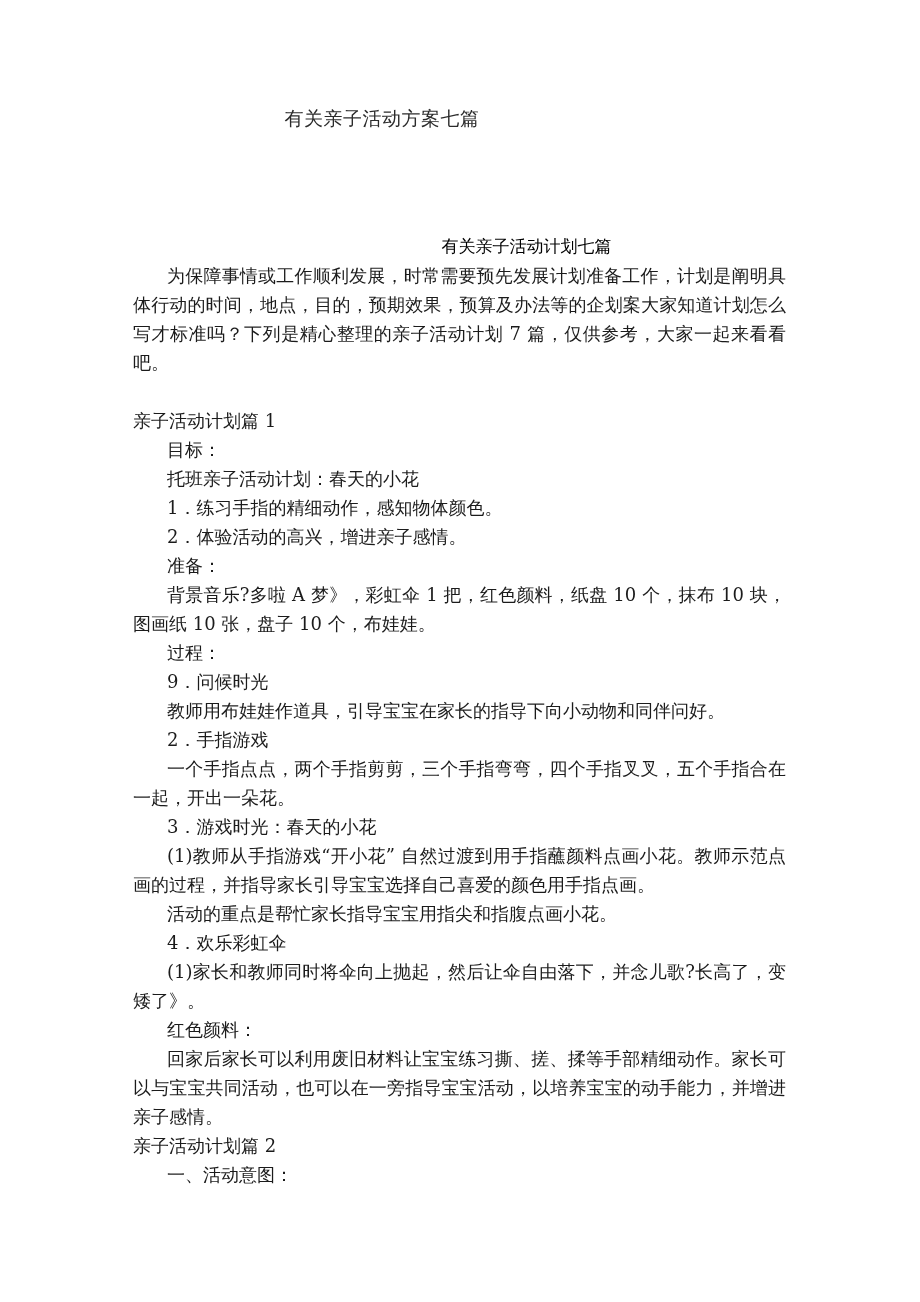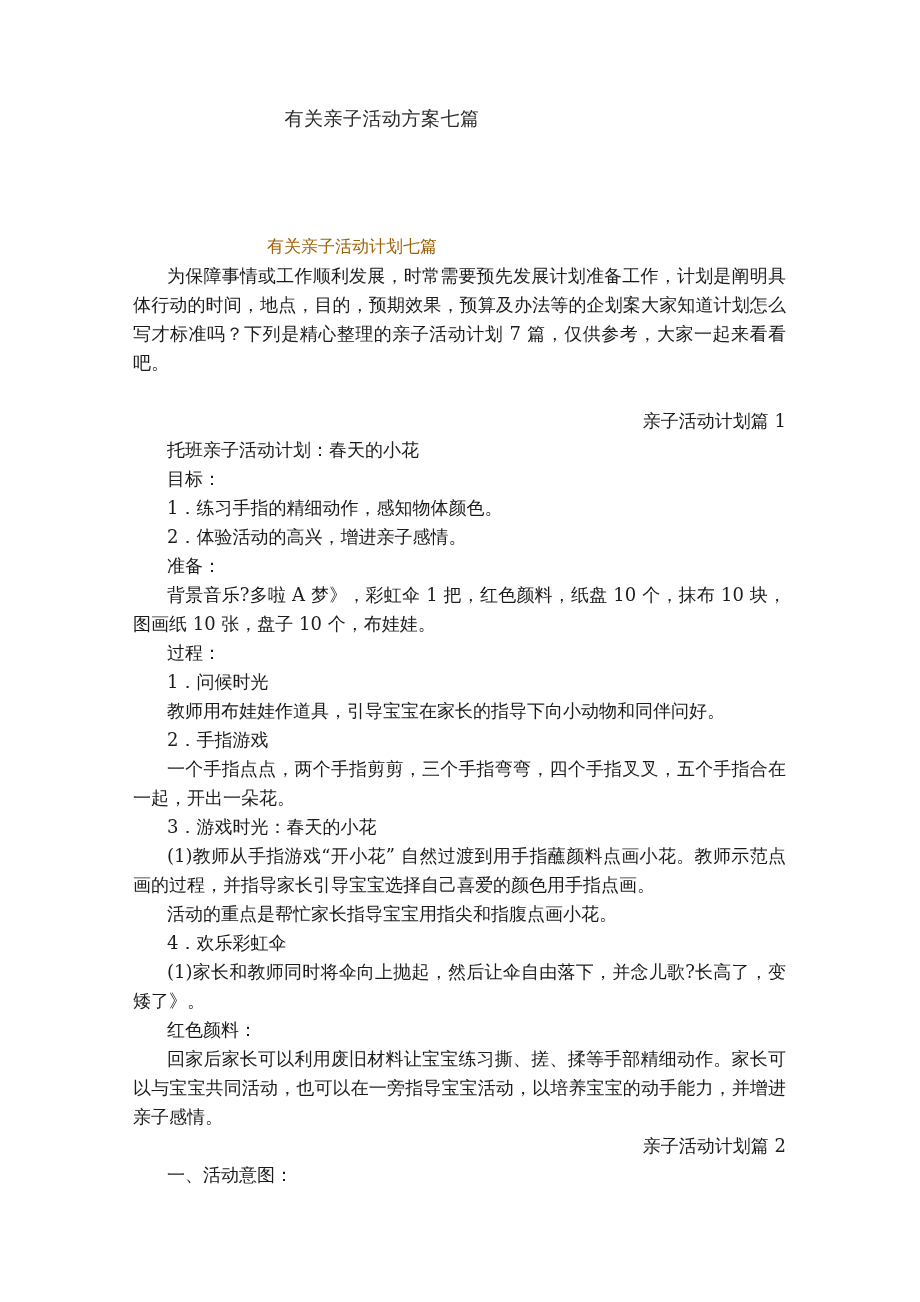--- a/index.html
+++ b/index.html
@@ -30,68 +30,68 @@
     color: #2b2b2b;
     letter-spacing: 0.5px;
   }
   .body-col {
     position: absolute;
     left: 133px;
     top: 232px;
     width: 653px;
   }
   .sub-title {
-    text-align: left;
+    text-align: center;
     padding-left: 134px;
     font-size: 17px;
     line-height: 29px;
-    color: #a16207;
+    color: #000000;
     margin: 0 0 0 0;
   }
   p.para {
     margin: 0;
     font-size: 18px;
     line-height: 29px;
     color: #1b1b1b;
     text-align: justify;
     text-justify: inter-ideograph;
     text-indent: 34px;
     word-break: break-all;
   }
   p.para.heading {
     text-indent: 0;
-    text-align: right;
+    text-align: left;
   }
   .spacer-lg { height: 29px; }
 </style>
 </head>
 <body>
 
 <div class="page">
 
   <div class="doc-title">有关亲子活动方案七篇</div>
 
   <div class="body-col">
 
     <div class="sub-title">有关亲子活动计划七篇</div>
 
     <p class="para">为保障事情或工作顺利发展，时常需要预先发展计划准备工作，计划是阐明具体行动的时间，地点，目的，预期效果，预算及办法等的企划案大家知道计划怎么写才标准吗？下列是精心整理的亲子活动计划 7 篇，仅供参考，大家一起来看看吧。</p>
 
     <div class="spacer-lg"></div>
 
     <p class="para heading">亲子活动计划篇 1</p>
 
+    <p class="para">目标：</p>
     <p class="para">托班亲子活动计划：春天的小花</p>
-    <p class="para">目标：</p>
     <p class="para">1．练习手指的精细动作，感知物体颜色。</p>
     <p class="para">2．体验活动的高兴，增进亲子感情。</p>
     <p class="para">准备：</p>
     <p class="para">背景音乐?多啦 A 梦》，彩虹伞 1 把，红色颜料，纸盘 10 个，抹布 10 块，图画纸 10 张，盘子 10 个，布娃娃。</p>
     <p class="para">过程：</p>
-    <p class="para">1．问候时光</p>
+    <p class="para">9．问候时光</p>
     <p class="para">教师用布娃娃作道具，引导宝宝在家长的指导下向小动物和同伴问好。</p>
     <p class="para">2．手指游戏</p>
     <p class="para">一个手指点点，两个手指剪剪，三个手指弯弯，四个手指叉叉，五个手指合在一起，开出一朵花。</p>
     <p class="para">3．游戏时光：春天的小花</p>
     <p class="para">(1)教师从手指游戏“开小花” 自然过渡到用手指蘸颜料点画小花。教师示范点画的过程，并指导家长引导宝宝选择自己喜爱的颜色用手指点画。</p>
     <p class="para">活动的重点是帮忙家长指导宝宝用指尖和指腹点画小花。</p>
     <p class="para">4．欢乐彩虹伞</p>
     <p class="para">(1)家长和教师同时将伞向上抛起，然后让伞自由落下，并念儿歌?长高了，变矮了》。</p>
     <p class="para">红色颜料：</p>
     <p class="para">回家后家长可以利用废旧材料让宝宝练习撕、搓、揉等手部精细动作。家长可以与宝宝共同活动，也可以在一旁指导宝宝活动，以培养宝宝的动手能力，并增进亲子感情。</p>

